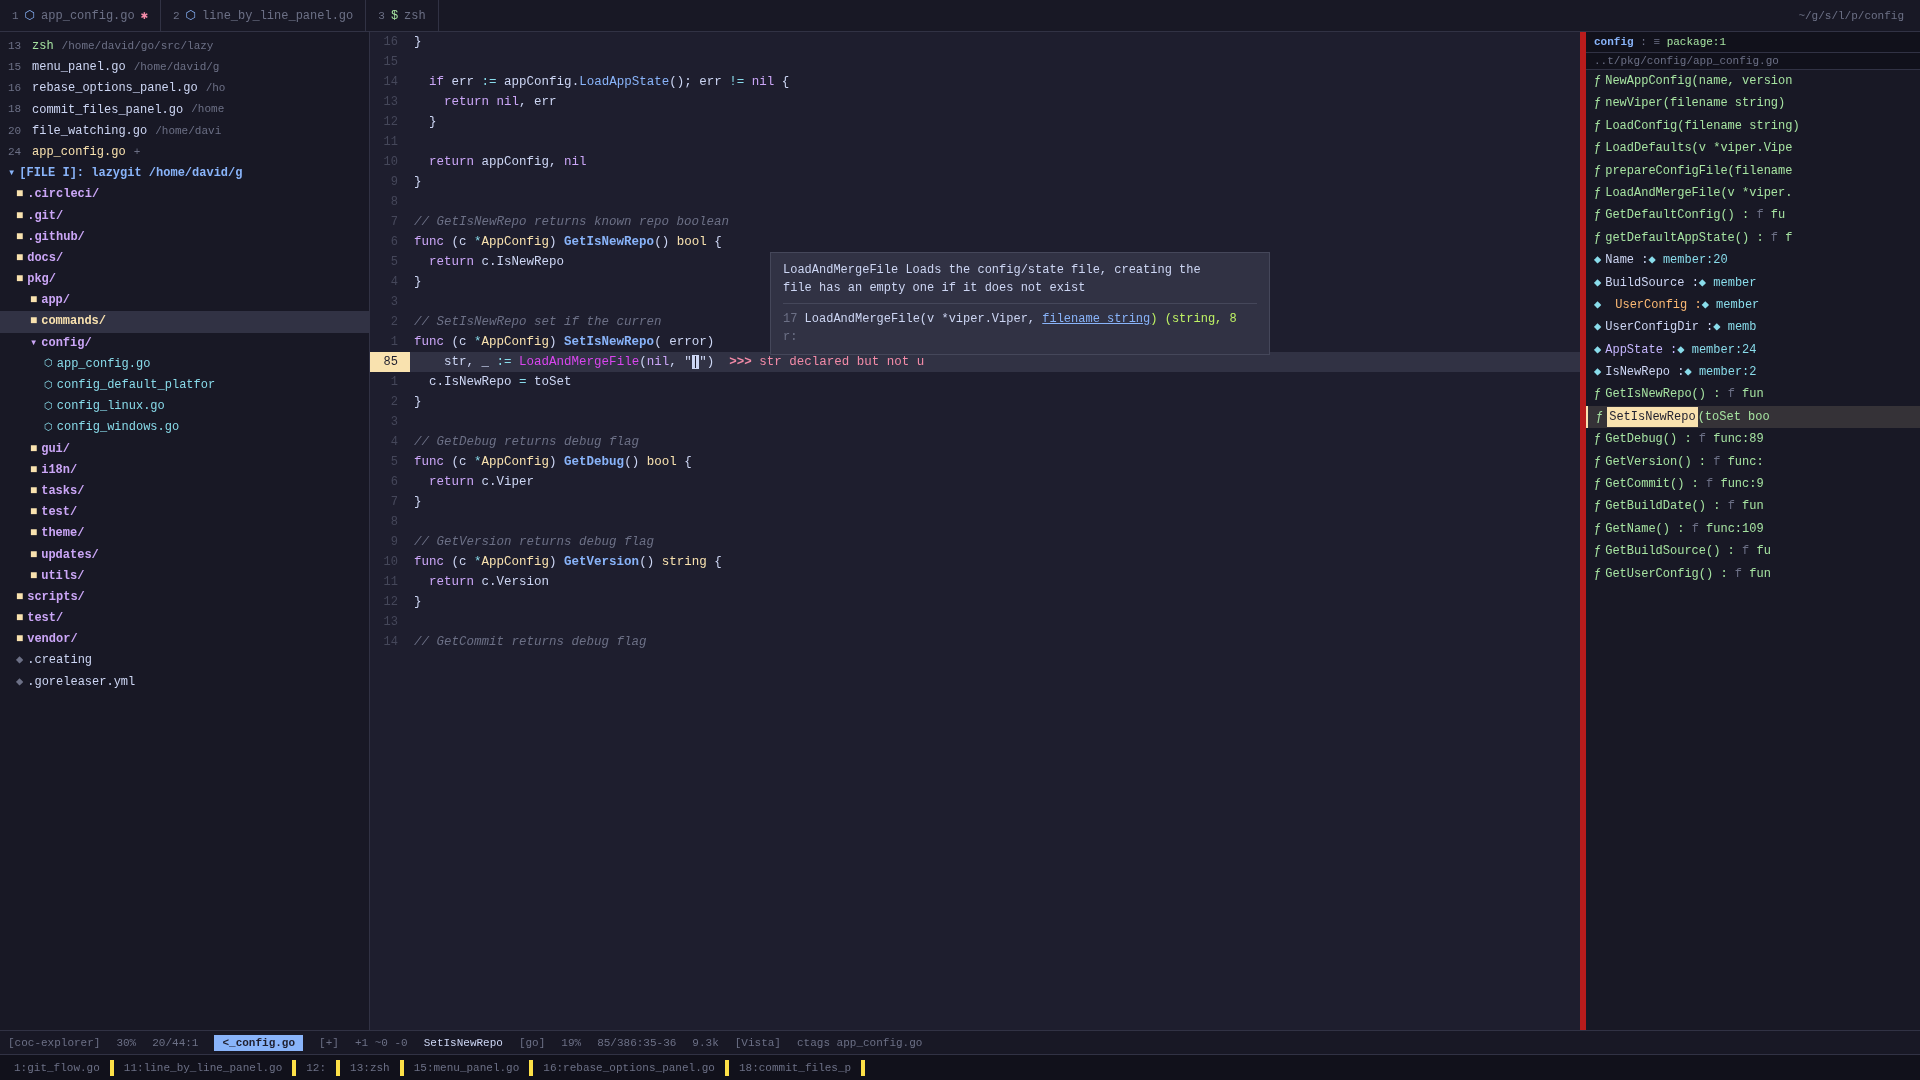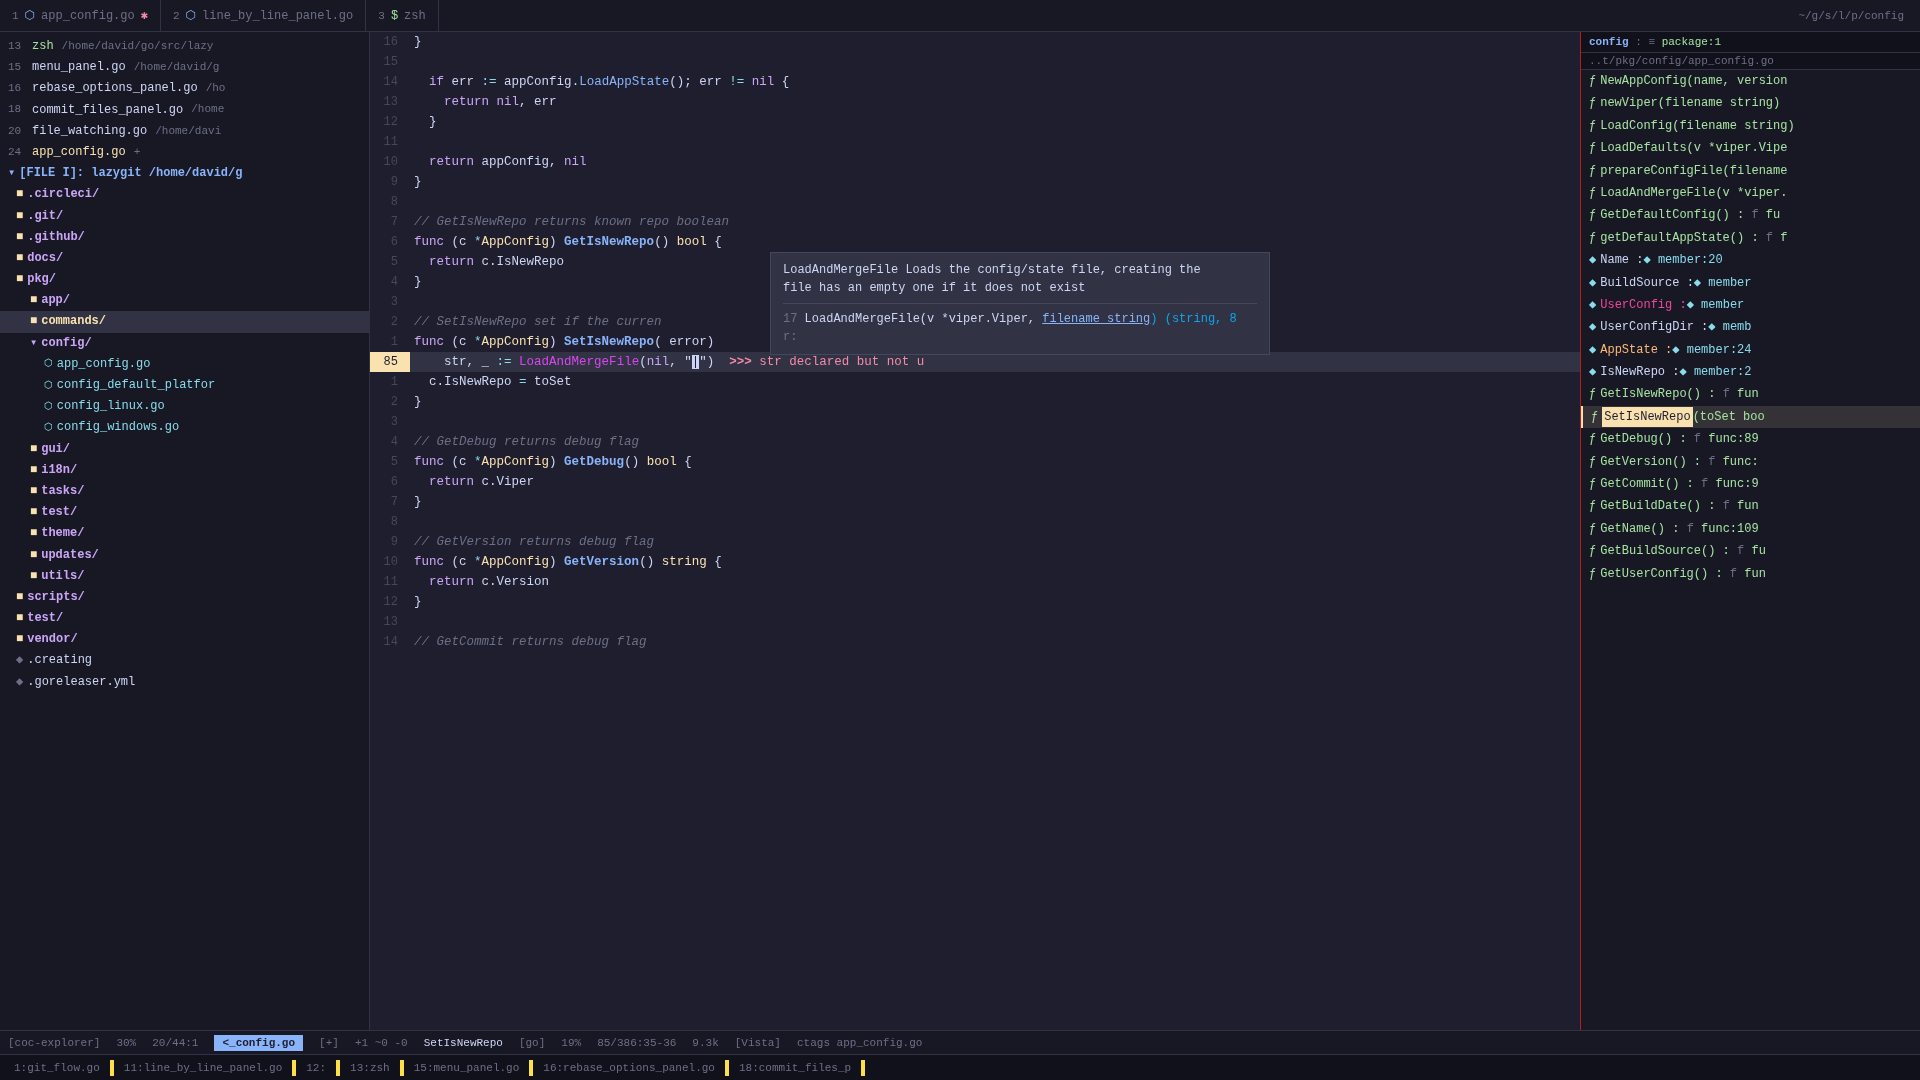--- a/index.html
+++ b/index.html
@@ -173,21 +173,21 @@
       padding: 8px 12px;
       z-index: 100;
       max-width: 500px;
       line-height: 1.5;
     }
 
     
     .outline-panel {
       width: 340px;
       background: #181825;
-      border-left: 1px solid #b91c1c;
+      border-left: 6px solid #b91c1c;
       overflow-y: auto;
       flex-shrink: 0;
       font-size: 12px;
     }
     .outline-header {
       background: #11111b;
       padding: 4px 8px;
       color: #6c7086;
       font-size: 11px;
       border-bottom: 1px solid #313244;
@@ -487,21 +487,21 @@
       <div class="code-line" style="position:relative;">
         <span class="line-num">5</span>
         <span class="line-content">  <span class="kw">return</span> <span class="var">c</span>.<span class="var">IsNewRepo</span></span>
 
         <div class="tooltip-popup" style="left: 400px; top: 0; width: 620px;">
           <div>LoadAndMergeFile Loads the config/state file, creating the</div>
           <div>file has an empty one if it does not exist</div>
           <hr class="tooltip-divider">
           <div>
             <span style="color:#6c7086;">17</span>
-            <span style="color:#cdd6f4;"> LoadAndMergeFile(v *viper.Viper, </span><span style="color:#89b4fa; text-decoration: underline;">filename string</span><span style="color:#0ea5e9;">) (string, 8</span>
+            <span style="color:#cdd6f4;"> LoadAndMergeFile(v *viper.Viper, </span><span style="color:#89b4fa; text-decoration: underline;">filename string</span><span style="color:#bef264;">) (string, 8</span>
           </div>
           <div style="color:#6c7086;">r:</div>
         </div>
       </div>
 
       <div class="code-line">
         <span class="line-num">4</span>
         <span class="line-content"><span class="white">}</span></span>
       </div>
 
@@ -645,31 +645,31 @@
         <span style="color:#cdd6f4;">Name : </span>
           <span style="color:#89dceb;">◆ member:20</span>
       </div>
       <div class="outline-item">
         <span class="diamond-icon outline-icon">◆</span>
         <span style="color:#cdd6f4;">BuildSource : </span>
           <span style="color:#89dceb;">◆ member</span>
       </div>
       <div class="outline-item">
         <span class="diamond-icon outline-icon">◆</span>
-        <span style="color:#ec4899;">UserConfig : </span>
+        <span style="color:#fdba74;margin-left:10px;">UserConfig : </span>
           <span style="color:#89dceb;">◆ member</span>
       </div>
       <div class="outline-item">
         <span class="diamond-icon outline-icon">◆</span>
         <span style="color:#cdd6f4;">UserConfigDir : </span>
           <span style="color:#89dceb;">◆ memb</span>
       </div>
       <div class="outline-item">
         <span class="diamond-icon outline-icon">◆</span>
-        <span style="color:#fdba74;">AppState : </span>
+        <span style="color:#c4b5fd;">AppState : </span>
           <span style="color:#89dceb;">◆ member:24</span>
       </div>
       <div class="outline-item">
         <span class="diamond-icon outline-icon">◆</span>
         <span style="color:#cdd6f4;">IsNewRepo : </span>
           <span style="color:#89dceb;">◆ member:2</span>
       </div>
       <div class="outline-item">
         <span class="func-icon outline-icon" style="color:#a6e3a1;">ƒ</span>
         <span style="color:#a6e3a1;">GetIsNewRepo() : <span style="color:#6c7086;">f</span> fun</span>

